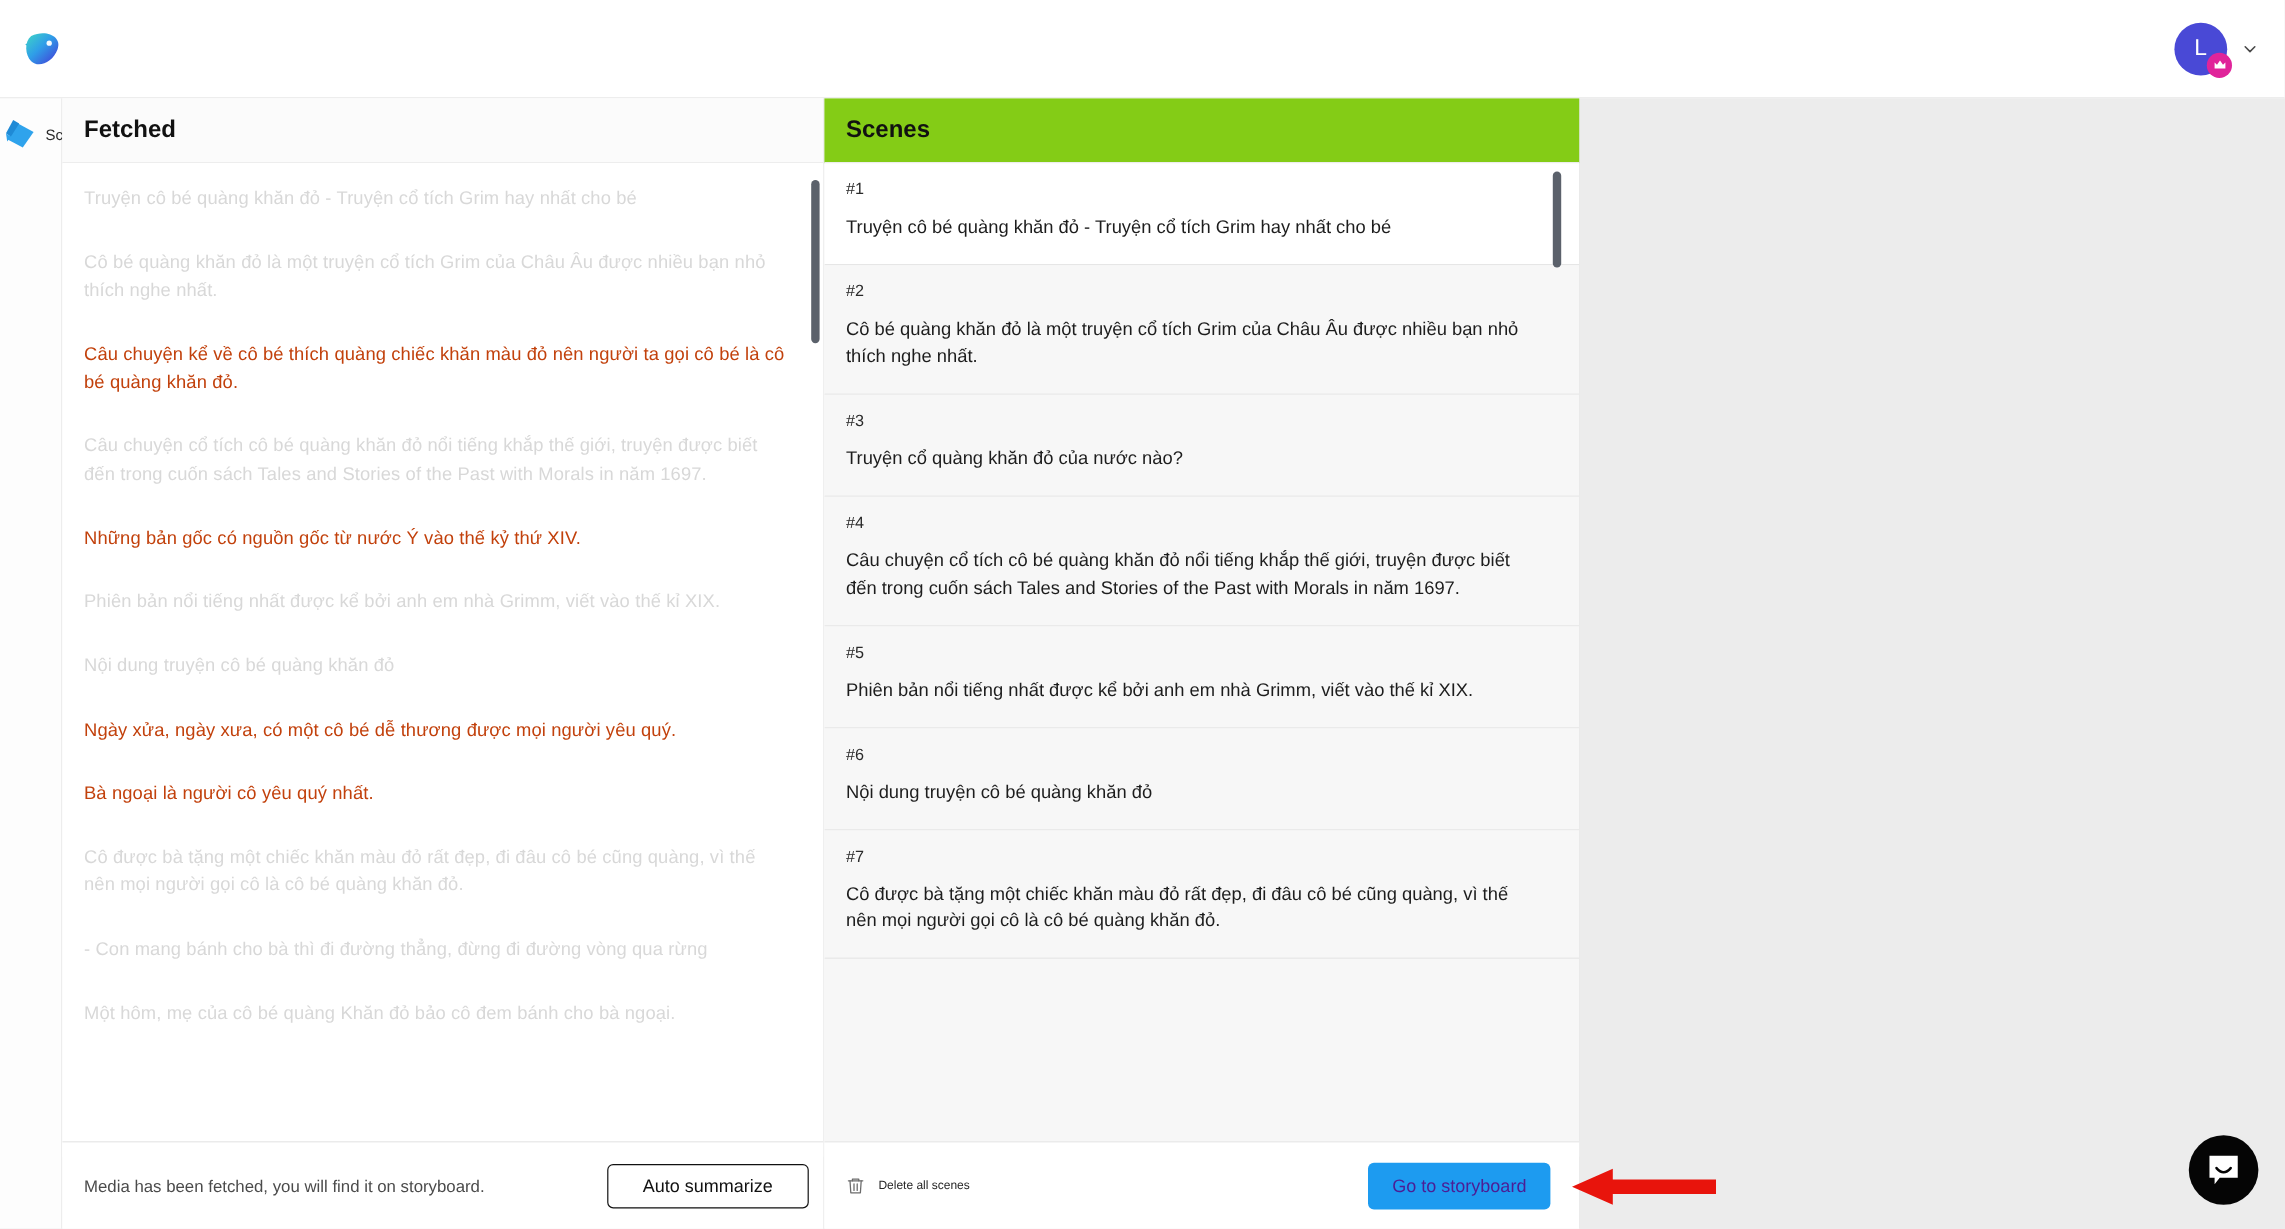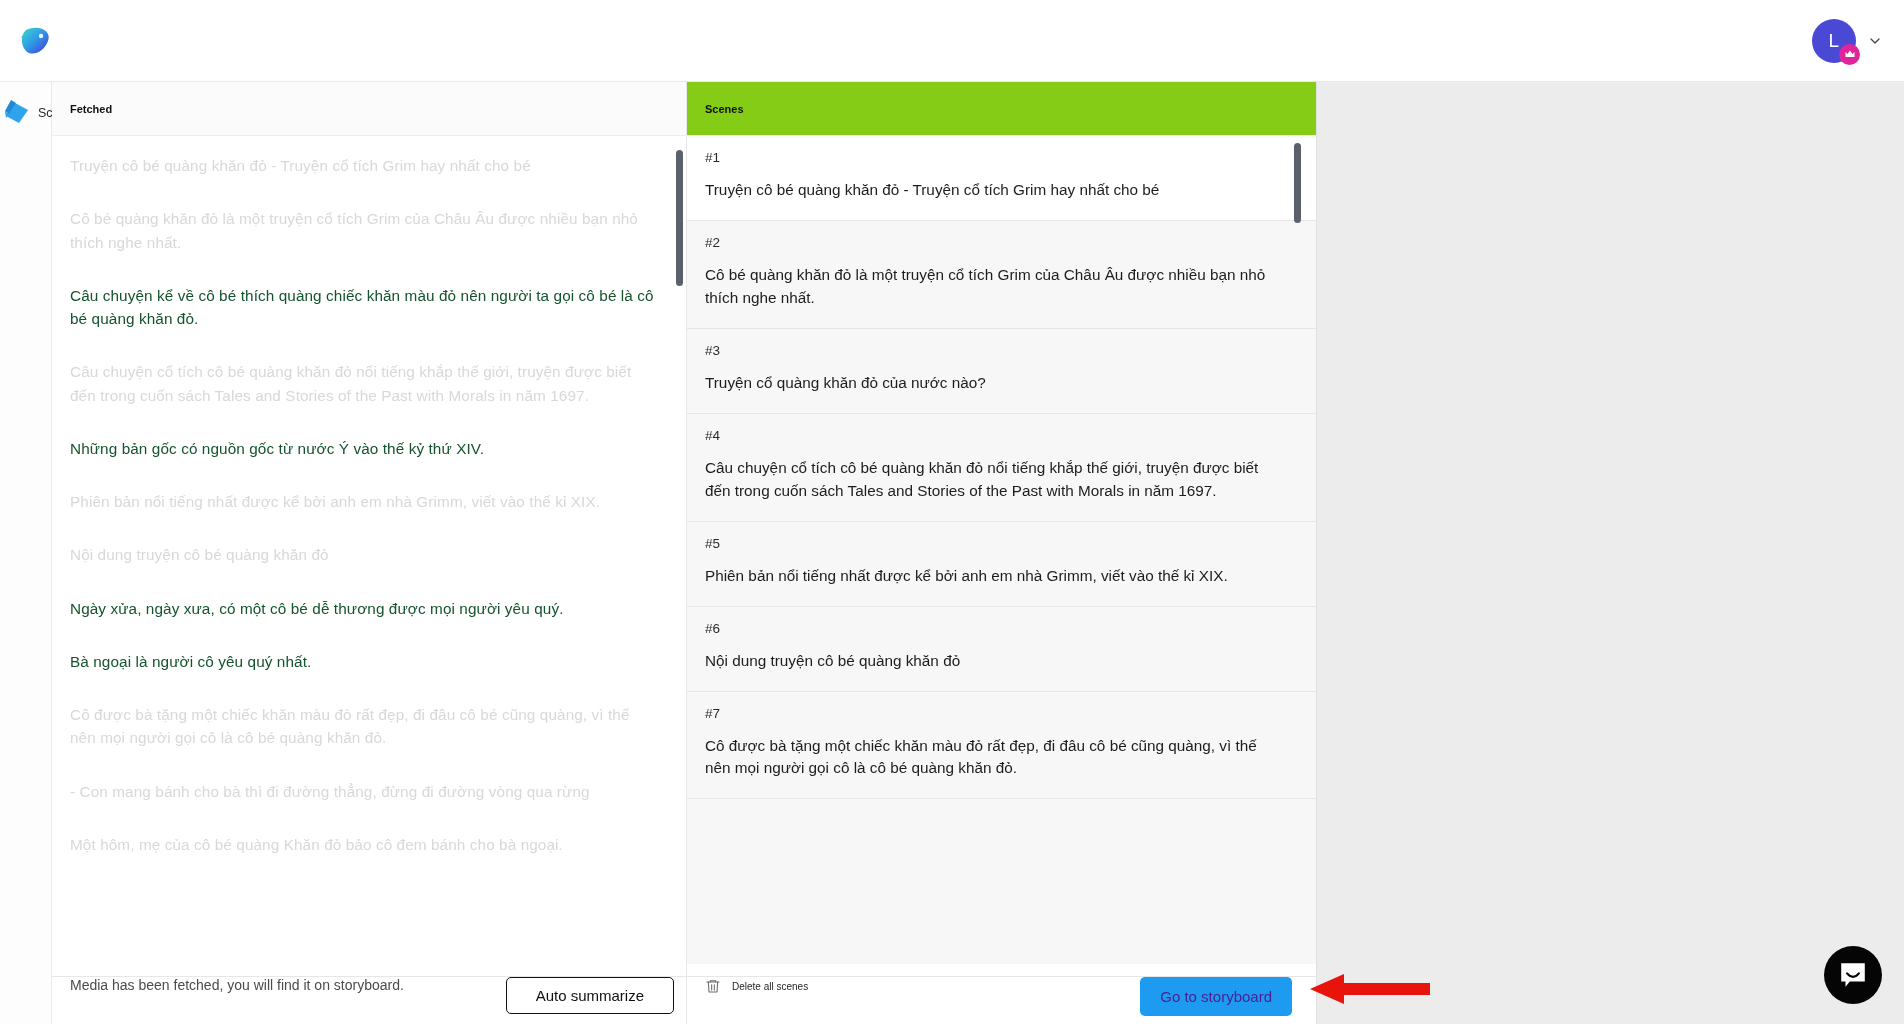--- a/index.html
+++ b/index.html
@@ -56,56 +56,56 @@
   .panel {
     position: absolute; top: 82px; background: #ffffff;
   }
   #fetched-panel { left: 52px; width: 635px; bottom: 0; border-right: 1px solid #e7e7e7; }
   #scenes-panel  { left: 687px; width: 630px; bottom: 0; border-right: 1px solid #e0e0e0; }
 
   .panel-head {
     height: 54px; display: flex; align-items: center;
     padding-left: 18px; background: #fbfbfb;
     border-bottom: 1px solid #ededed;
-    font-size: 11px; font-weight: bold; color: #111;
+    font-size: 20px; font-weight: bold; color: #111;
   }
   #scenes-panel .panel-head { background: #84cc16; }
 
   .panel-body {
     position: absolute; top: 54px; left: 0; right: 0; bottom: 60px;
     overflow: hidden;
   }
 
   
   #fetched-body { padding: 18px 28px 0 18px; background: #fff; }
   .para {
     font-size: 15.3px; line-height: 1.52; margin-bottom: 30px;
     color: #d8d8d8; letter-spacing: .1px;
   }
-  .para.active { color: #14532d; }
+  .para.active { color: #c2410c; }
 
   
   #scenes-body { background: #f7f7f7; }
   .scene-card {
     background: #f7f7f7;
     border-bottom: 1px solid #e6e6e6;
     padding: 14px 34px 18px 18px;
   }
   .scene-card.selected { background: #ffffff; }
   .scene-num { font-size: 13.5px; color: #2a2a2a; margin-bottom: 14px; }
   .scene-text { font-size: 15.3px; line-height: 1.5; color: #1d1d1d; }
 
   
   .vscroll { position: absolute; width: 7px; border-radius: 4px; background: #5b616b; }
 
   
   .panel-foot {
-    position: absolute; left: 0; right: 0; bottom: 0; height: 48px;
+    position: absolute; left: 0; right: 0; bottom: 0; height: 73px;
     background: #fff; border-top: 1px solid #e7e7e7;
-    display: flex; align-items: flex-start; gap: 43px;
+    display: flex; align-items: center; gap: 43px;
   }
   #fetched-foot { padding: 0 12px 0 18px; justify-content: space-between; }
   .foot-note { font-size: 14px; color: #4b4b4b; }
   .btn-outline {
     font-size: 15px; color: #111; background: #fff;
     border: 1px solid #111; border-radius: 5px;
     padding: 9px 29px; cursor: pointer; font-family: inherit;
   }
   #scenes-foot { padding: 0 24px 0 18px; justify-content: space-between; }
   .delete-all { display: flex; align-items: center; gap: 11px; cursor: pointer; }

